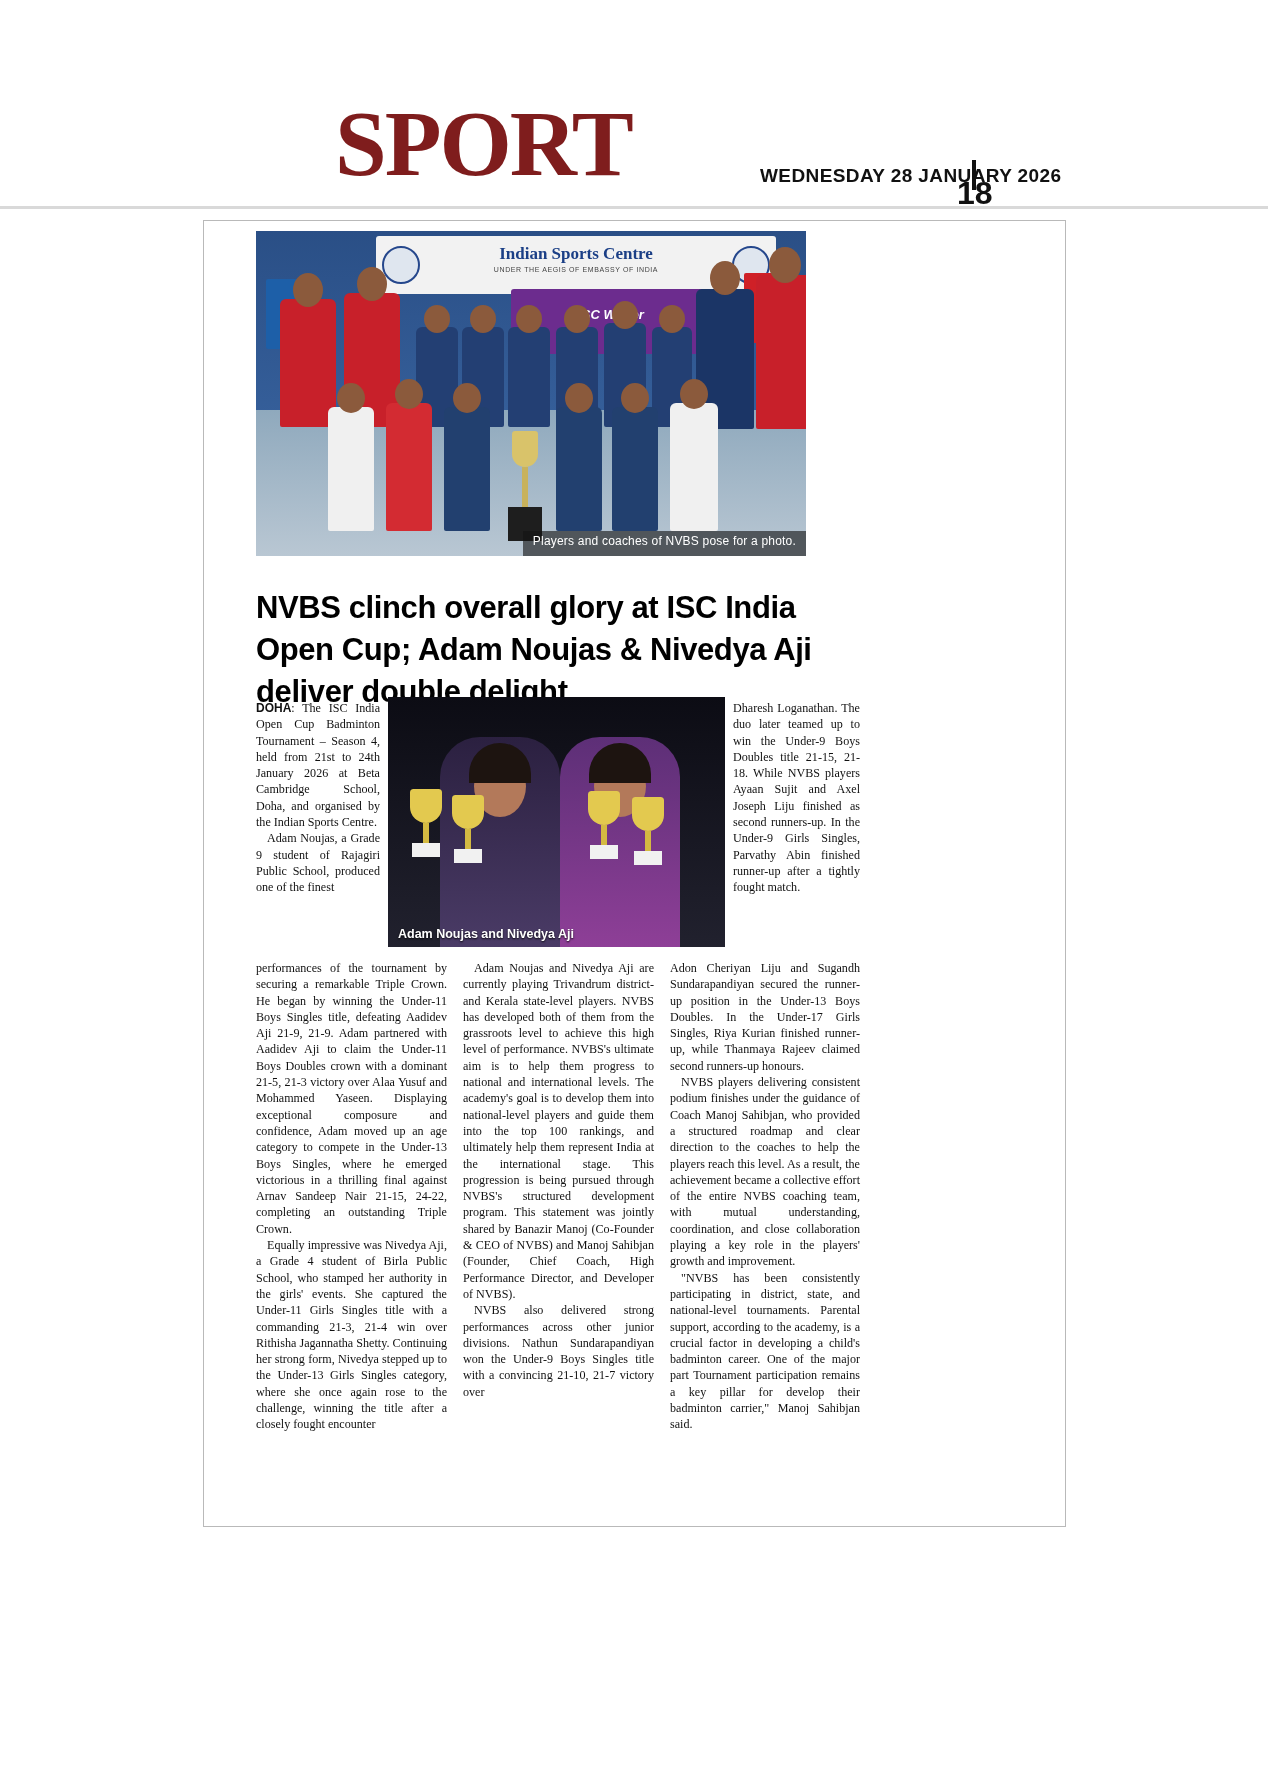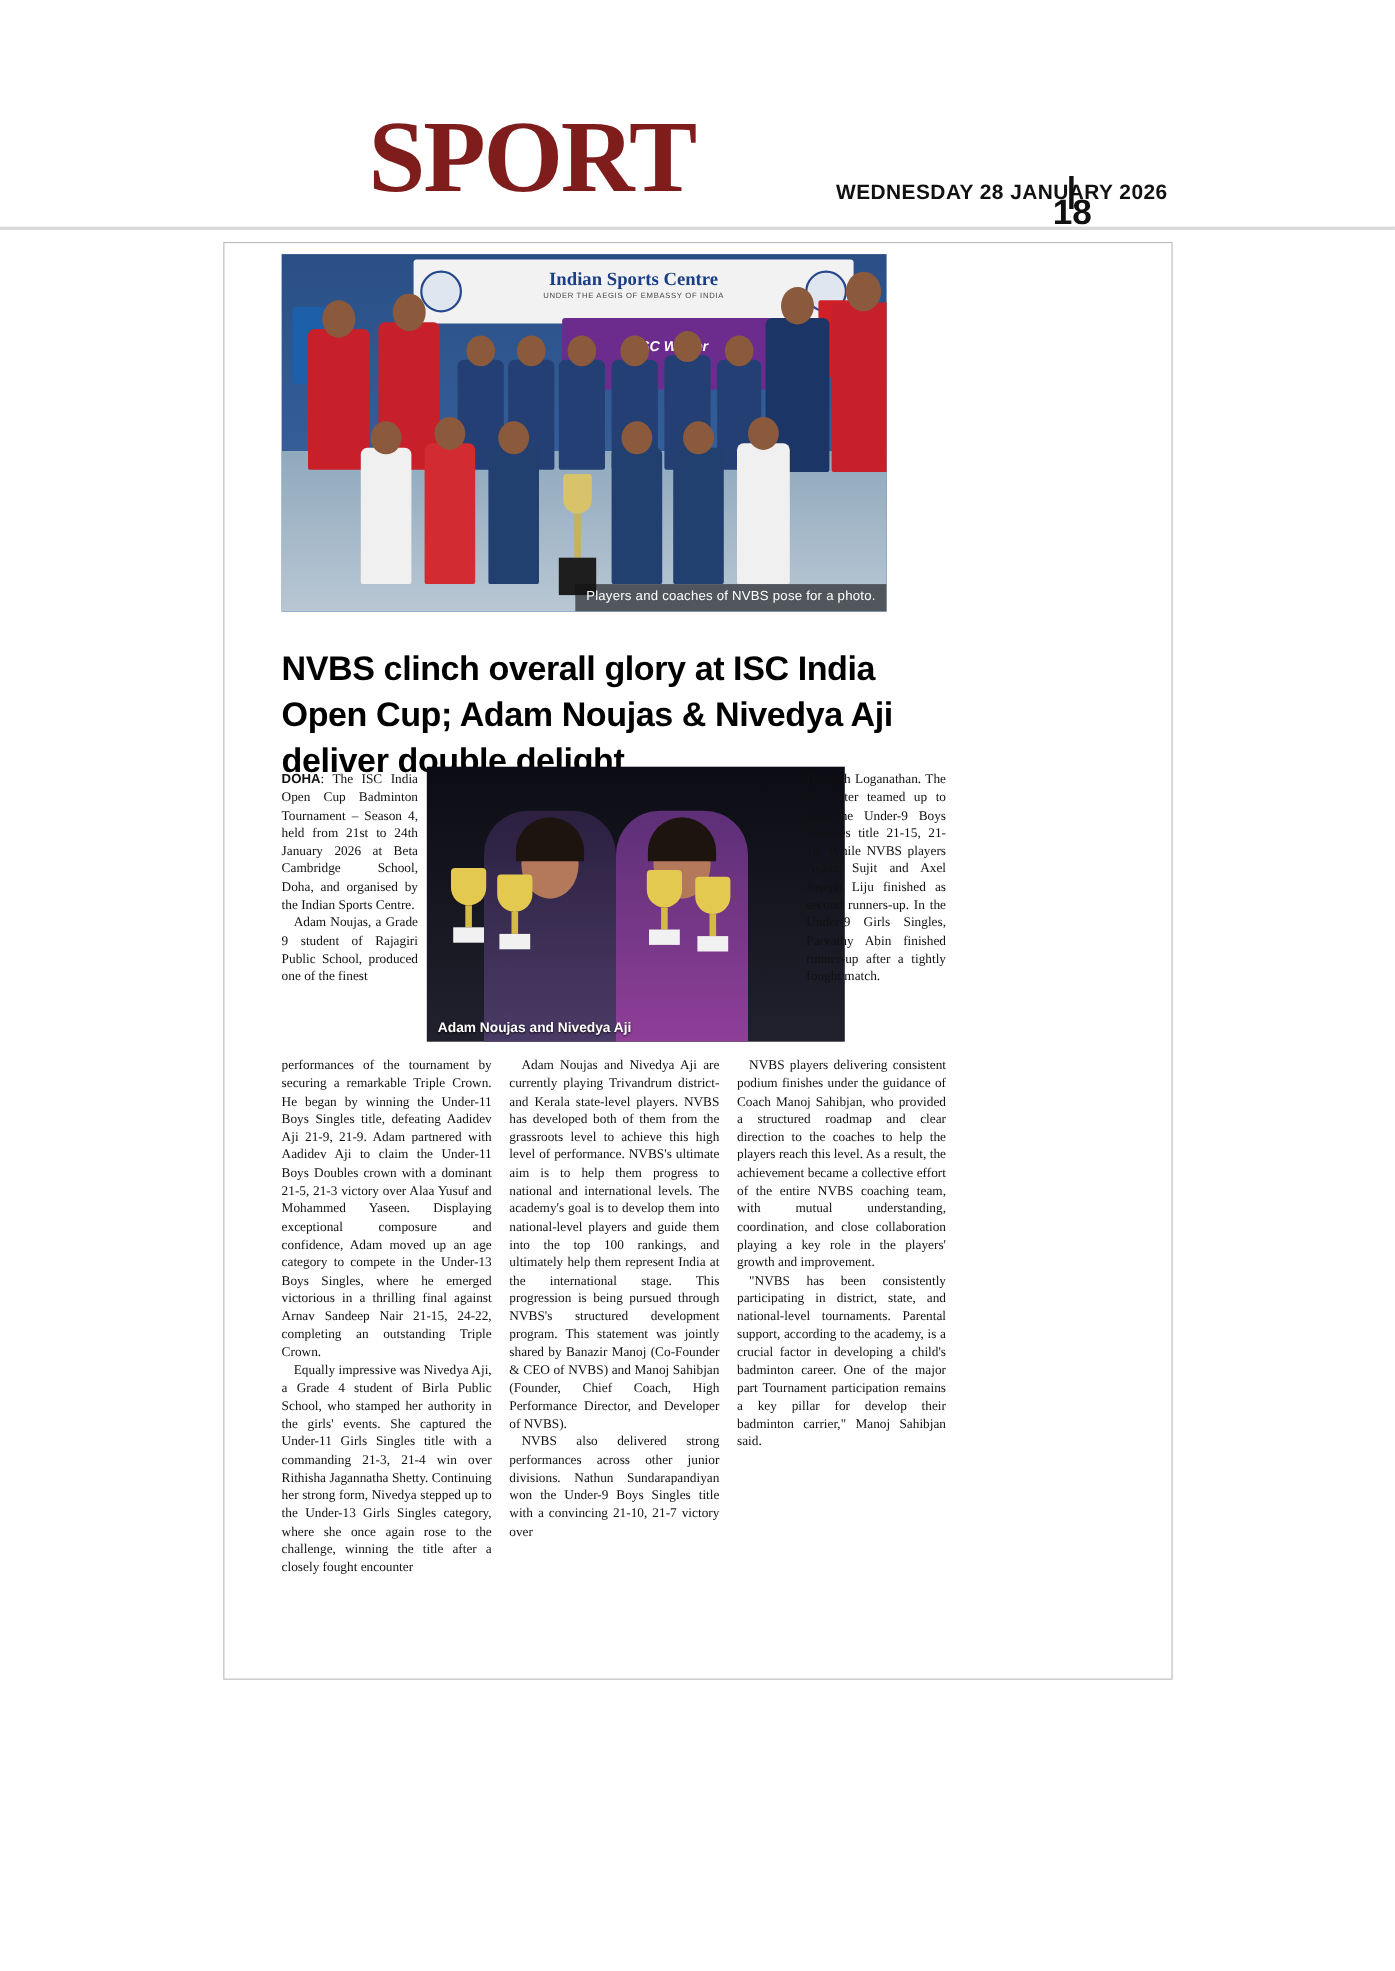--- a/index.html
+++ b/index.html
@@ -78,21 +78,21 @@
   .lead{font-family:"Liberation Sans",sans-serif;font-weight:bold;font-size:12px;}
 
   .col1-top{left:256px;top:700px;width:124px;}
   .col1-bot{left:256px;top:960px;width:191px;}
   .col2{left:463px;top:960px;width:191px;}
   .col3-top{left:733px;top:700px;width:127px;}
   .col3-bot{left:670px;top:960px;width:190px;}
 
   
   .inset{position:absolute;left:388px;top:697px;width:337px;height:250px;overflow:hidden;
-    background:linear-gradient(#0c0c14,#21212e);padding-left:43px;}
+    background:linear-gradient(#0c0c14,#21212e);}
   .inset .girl{position:absolute;bottom:0;width:120px;height:210px;border-radius:40px 40px 0 0;}
   .inset .g1{left:52px;background:linear-gradient(#2b2040,#4a3b66);}
   .inset .g2{left:172px;background:linear-gradient(#5d2f77,#8e3f97);}
   .inset .face{position:absolute;top:18px;left:50%;transform:translateX(-50%);width:52px;height:62px;border-radius:50%;background:#b3795a;}
   .inset .hair{position:absolute;top:6px;left:50%;transform:translateX(-50%);width:62px;height:40px;border-radius:32px 32px 0 0;background:#1d1410;}
   .mini-trophy{position:absolute;width:40px;height:70px;}
   .mini-trophy .c{position:absolute;left:4px;top:0;width:32px;height:34px;background:#e3c94f;border-radius:4px 4px 18px 18px;}
   .mini-trophy .s{position:absolute;left:17px;top:34px;width:6px;height:20px;background:#d4ba42;}
   .mini-trophy .b{position:absolute;left:6px;top:54px;width:28px;height:14px;background:#f1f1f1;}
   .inset-caption{
@@ -240,15 +240,16 @@
   <p class="first">performances of the tournament by securing a remarkable Triple Crown. He began by winning the Under-11 Boys Singles title, defeating Aadidev Aji 21-9, 21-9. Adam partnered with Aadidev Aji to claim the Under-11 Boys Doubles crown with a dominant 21-5, 21-3 victory over Alaa Yusuf and Mohammed Yaseen. Displaying exceptional composure and confidence, Adam moved up an age category to compete in the Under-13 Boys Singles, where he emerged victorious in a thrilling final against Arnav Sandeep Nair 21-15, 24-22, completing an outstanding Triple Crown.</p>
   <p>Equally impressive was Nivedya Aji, a Grade 4 student of Birla Public School, who stamped her authority in the girls' events. She captured the Under-11 Girls Singles title with a commanding 21-3, 21-4 win over Rithisha Jagannatha Shetty. Continuing her strong form, Nivedya stepped up to the Under-13 Girls Singles category, where she once again rose to the challenge, winning the title after a closely fought encounter</p>
 </div>
 
 <div class="col col2">
   <p>Adam Noujas and Nivedya Aji are currently playing Trivandrum district- and Kerala state-level players. NVBS has developed both of them from the grassroots level to achieve this high level of performance. NVBS's ultimate aim is to help them progress to national and international levels. The academy's goal is to develop them into national-level players and guide them into the top 100 rankings, and ultimately help them represent India at the international stage. This progression is being pursued through NVBS's structured development program. This statement was jointly shared by Banazir Manoj (Co-Founder &amp; CEO of NVBS) and Manoj Sahibjan (Founder, Chief Coach, High Performance Director, and Developer of NVBS).</p>
   <p>NVBS also delivered strong performances across other junior divisions. Nathun Sundarapandiyan won the Under-9 Boys Singles title with a convincing 21-10, 21-7 victory over</p>
 </div>
 
 <div class="col col3-bot">
+  <p class="first">Adon Cheriyan Liju and Sugandh Sundarapandiyan secured the runner-up position in the Under-13 Boys Doubles. In the Under-17 Girls Singles, Riya Kurian finished runner-up, while Thanmaya Rajeev claimed second runners-up honours.</p>
   <p>NVBS players delivering consistent podium finishes under the guidance of Coach Manoj Sahibjan, who provided a structured roadmap and clear direction to the coaches to help the players reach this level. As a result, the achievement became a collective effort of the entire NVBS coaching team, with mutual understanding, coordination, and close collaboration playing a key role in the players' growth and improvement.</p>
   <p>"NVBS has been consistently participating in district, state, and national-level tournaments. Parental support, according to the academy, is a crucial factor in developing a child's badminton career. One of the major part Tournament participation remains a key pillar for develop their badminton carrier," Manoj Sahibjan said.</p>
 </div>
 
 </body></html>

